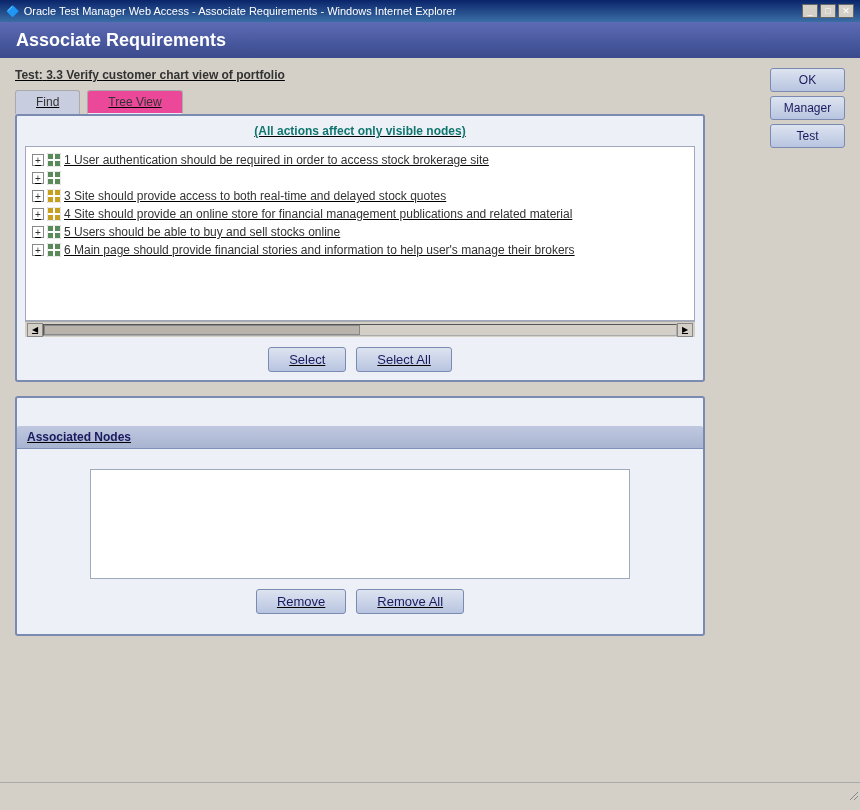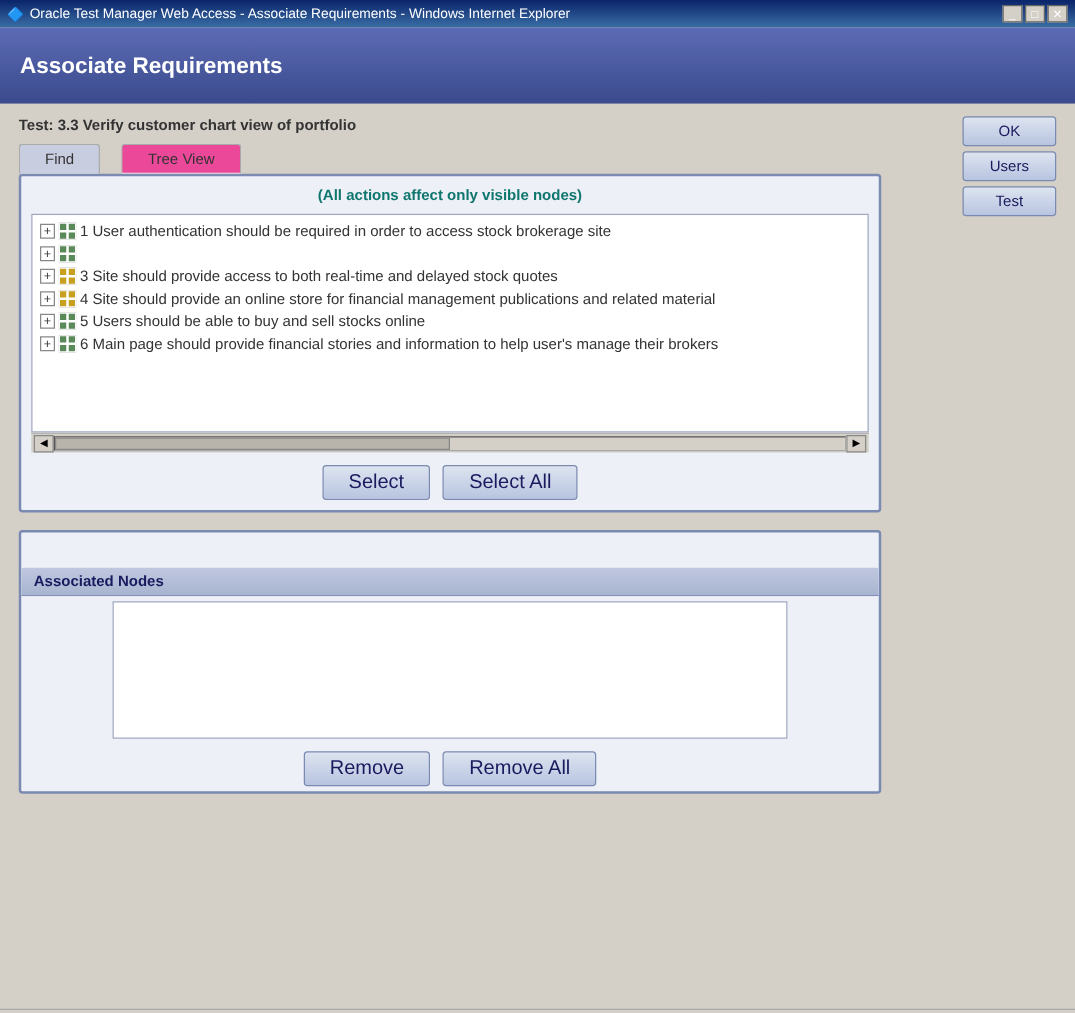--- a/index.html
+++ b/index.html
@@ -44,21 +44,21 @@
       cursor: pointer;
     }
 
     
     .page-header {
       background: linear-gradient(to bottom, #5c6bb5, #3a4a8c);
       color: white;
       font-size: 18px;
       font-weight: bold;
       padding: 8px 16px;
-      height: 61px;
+      height: 36px;
       display: flex;
       align-items: center;
     }
 
     
     .main-content {
       padding: 10px 15px;
       background: #d4d0c8;
       position: relative;
     }
@@ -92,21 +92,21 @@
       font-size: 12px;
       cursor: pointer;
       display: flex;
       align-items: center;
       justify-content: center;
     }
 
     
     .tab-container {
       display: flex;
-      gap: 17px;
+      gap: 7px;
       margin-bottom: 0;
     }
     .tab {
       padding: 4px 20px;
       border: 1px solid #aaa;
       border-bottom: none;
       background: #c8cee0;
       cursor: pointer;
       font-size: 12px;
       color: #333;
@@ -216,21 +216,21 @@
       justify-content: center;
       gap: 10px;
       margin-top: 10px;
     }
     .tree-btn {
       padding: 4px 20px;
       background: linear-gradient(to bottom, #dde4f0, #b8c4e0);
       border: 1px solid #7a8ab0;
       border-radius: 3px;
       color: #1a1a5e;
-      font-size: 16px;
+      font-size: 13px;
       cursor: pointer;
     }
 
     
     .assoc-panel-outer {
       border: 2px solid #7a8ab0;
       background: #eef0f8;
       border-radius: 3px;
       margin-top: 14px;
       width: 690px;
@@ -239,21 +239,21 @@
       background: linear-gradient(to bottom, #c0c8e0, #a8b4d0);
       border-bottom: 1px solid #8090b8;
       padding: 4px 10px;
       font-size: 12px;
       font-weight: bold;
       color: #1a1a5e;
       border-radius: 2px 2px 0 0;
       margin-top: 28px;
     }
     .assoc-panel-body {
-      padding: 4px;
+      padding: 20px;
     }
     .assoc-list {
       border: 1px solid #a0a8c0;
       background: white;
       height: 110px;
       width: 540px;
       margin: 0 auto;
     }
     .assoc-buttons {
       display: flex;
@@ -298,30 +298,30 @@
     <div class="title-btn">_</div>
     <div class="title-btn">□</div>
     <div class="title-btn">✕</div>
   </div>
 </div>
 
 <div class="page-header">
   <span>Associate Requirements</span>
 </div>
 
-<div class="main-content" style="height: 744px;">
+<div class="main-content" style="height: 744px; text-decoration: underline;">
 
   <div class="test-label">
     <span>Test:</span>
     <span>3.3 Verify customer chart view of portfolio</span>
   </div>
 
   <div class="side-buttons">
     <button class="side-btn">OK</button>
-    <button class="side-btn">Users</button>
+    <button class="side-btn">Manager</button>
     <button class="side-btn">Test</button>
   </div>
 
   <div class="tab-container">
     <div class="tab">
       <span>Find</span>
     </div>
     <div class="tab active">
       <span>Tree View</span>
     </div>

